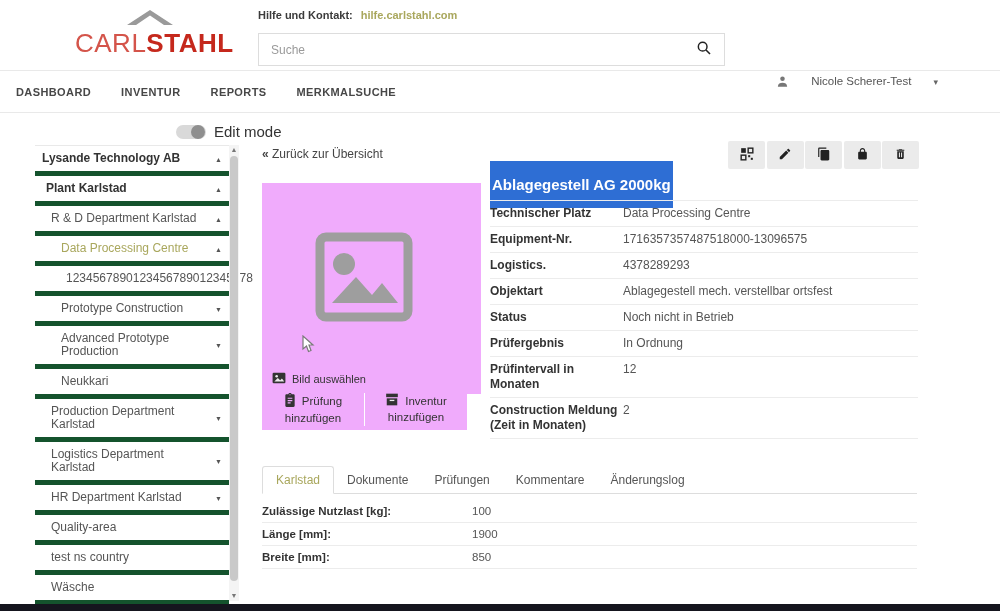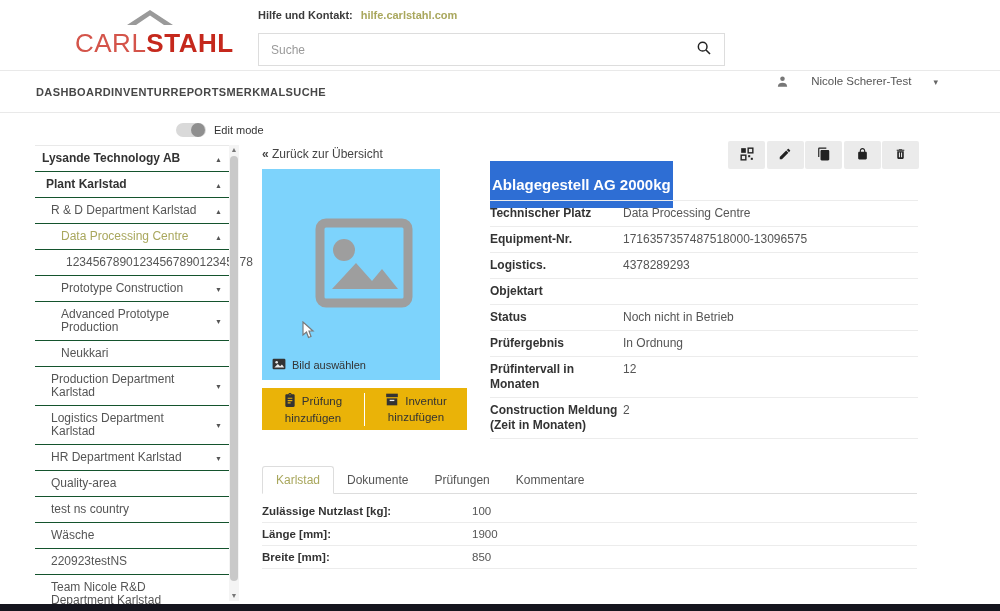--- a/index.html
+++ b/index.html
@@ -16,60 +16,60 @@
   .logo-stahl { color:#c5281c; font-weight:bold; }
   .help-row { position:absolute; left:258px; top:9px; font-size:11px; font-weight:bold; color:#3b3b3b; }
   .help-link { color:#a9a75d; margin-left:8px; text-decoration:none; font-weight:bold; cursor:pointer;text-align:right; }
   .search-box { position:absolute; left:258px; top:33px; width:467px; height:33px; border:1px solid #ddd; background:#fff; display:flex; align-items:center; }
   .search-box input { flex:1; border:none; outline:none; font-size:12px; color:#555; padding:0 12px; font-family:"Liberation Sans",sans-serif; background:transparent; }
   .search-box input::placeholder { color:#9a9a9a; }
   .search-btn { width:40px; height:100%; border:none; background:transparent; display:flex; align-items:center; justify-content:center; cursor:pointer; }
 
   
   #navbar { position:absolute; left:0; top:71px; width:1000px; height:42px; background:#fff; border-bottom:1px solid #e9e9e9; display:flex; align-items:center; }
-  .nav-items { display:flex; margin-left:36px; }
+  .nav-items { display:flex; margin-left:16px; gap:30px; }
   .nav-item { font-size:11px; font-weight:bold; color:#474747; letter-spacing:.4px; cursor:pointer; }
   .user-menu { position:absolute; right:62px; top:4px; height:42px; display:flex; align-items:flex-start; gap:22px; font-size:11.5px; color:#555; cursor:pointer; }
   .caret-down::after { content:"▾"; font-size:9px; color:#666; }
 
   
   .edit-mode { position:absolute; left:176px; top:123px; display:flex; align-items:center; gap:8px; }
   .toggle { width:30px; height:14px; border-radius:8px; background:#d9d9d9; position:relative; cursor:pointer; }
   .toggle .knob { position:absolute; right:1px; top:0px; width:14px; height:14px; border-radius:50%; background:#8f8f8f; }
-  .edit-mode-label { font-size:11px; color:#333; }
+  .edit-mode-label { font-size:15px; color:#333; }
 
   
   #sidebar { position:absolute; left:35px; top:145px; width:194px; border-top:1px solid #e9e9e9; }
-  .tree-item { position:relative; border-bottom:1px solid #14532d; padding:6px 18px 6px 7px; font-size:12px; color:#555; cursor:pointer; line-height:13px; }
+  .tree-item { position:relative; border-bottom:5px solid #14532d; padding:6px 18px 6px 7px; font-size:12px; color:#555; cursor:pointer; line-height:13px; }
   .tree-item.bold { font-weight:bold; color:#333; }
   .tree-item.selected { color:#a9a75d; }
   .lvl0 { padding-left:7px; }
   .lvl1 { padding-left:11px; }
   .lvl2 { padding-left:16px; }
   .lvl3 { padding-left:26px; }
   .lvl4 { padding-left:31px; }
   .tree-arrow { position:absolute; right:7px; top:50%; transform:translateY(-50%); font-size:7px; color:#555; }
   .tree-arrow.up::before { content:"▲"; }
   .tree-arrow.down::before { content:"▼"; }
 
   
   .scrollbar { position:absolute; left:229px; top:145px; width:10px; height:456px; background:#f4f4f4; }
   .scroll-arrow { position:absolute; left:0; width:10px; height:10px; font-size:7px; color:#777; text-align:center; line-height:10px; cursor:pointer; }
   .scroll-thumb { position:absolute; left:1px; top:11px; width:8px; height:425px; background:#c9c9c9; border-radius:4px; cursor:pointer; }
 
   
   .back-link { position:absolute; left:262px; top:147px; font-size:12px; color:#444; cursor:pointer; }
   .back-link::before { content:"« "; font-weight:bold; color:#444; }
 
-  .image-panel { position:absolute; left:262px; top:169px; width:178px; height:211px; background:#7dd3fc; cursor:pointer; }
+  .image-panel { position:absolute; left:262px; top:183px; width:219px; height:211px; background:#f0abfc; cursor:pointer; }
   .img-placeholder { position:absolute; left:52px; top:48px; }
   .select-image { position:absolute; left:10px; bottom:8px; display:flex; align-items:center; gap:6px; font-size:11px; color:#333; cursor:pointer; }
   .mouse-cursor { position:absolute; left:40px; top:152px; }
 
-  .actions-panel { position:absolute; left:262px; top:388px; width:205px; height:42px; background:#eab308; display:flex;align-items:center; }
+  .actions-panel { position:absolute; left:262px; top:388px; width:205px; height:42px; background:#f0abfc; display:flex;align-items:center; }
   .action-btn { flex:1; display:flex; flex-direction:column; align-items:center; justify-content:center; font-size:11.5px; color:#333; line-height:15px; cursor:pointer; border:none; background:transparent; font-family:"Liberation Sans",sans-serif; }
   .action-btn:first-child { border-right:1px solid #fff; }
   .action-line1 { display:flex; align-items:center; gap:6px; }
 
   .toolbar { position:absolute; left:728px; top:141px; display:flex; gap:1.5px; }
   .tool-btn { width:37px; height:28px; background:#ebebeb; border:none; border-radius:2px; display:flex; align-items:center; justify-content:center; cursor:pointer; }
 
   .asset-title { position:absolute; left:490px; top:176px; font-size:15px; font-weight:bold; }
   .asset-title span { background:#2e6ed4; color:#fff; padding:15px 2px; }
 
@@ -277,20 +277,21 @@
     <div class="detail-row">
         <span class="detail-label">Equipment-Nr.</span>
         <span class="detail-value">1716357357487518000-13096575</span>
       </div>
     <div class="detail-row">
         <span class="detail-label">Logistics.</span>
         <span class="detail-value">4378289293</span>
       </div>
     <div class="detail-row">
         <span class="detail-label">Objektart</span>
+        <span class="detail-value">Ablagegestell mech. verstellbar ortsfest</span>
       </div>
     <div class="detail-row">
         <span class="detail-label">Status</span>
         <span class="detail-value">Noch nicht in Betrieb</span>
       </div>
     <div class="detail-row">
         <span class="detail-label">Prüfergebnis</span>
         <span class="detail-value">In Ordnung</span>
       </div>
     <div class="detail-row">
@@ -301,20 +302,21 @@
         <span class="detail-label">Construction Meldung (Zeit in Monaten)</span>
         <span class="detail-value">2</span>
       </div>
   </div>
 
   <div class="tabs">
     <span class="tab active">Karlstad</span>
     <span class="tab">Dokumente</span>
     <span class="tab">Prüfungen</span>
     <span class="tab">Kommentare</span>
+    <span class="tab">Änderungslog</span>
   </div>
 
   <div class="merkmale">
     <div class="merkmal-row">
         <span class="merkmal-label">Zulässige Nutzlast [kg]:</span>
         <span class="merkmal-value">100</span>
       </div>
     <div class="merkmal-row">
         <span class="merkmal-label">Länge [mm]:</span>
         <span class="merkmal-value">1900</span>

